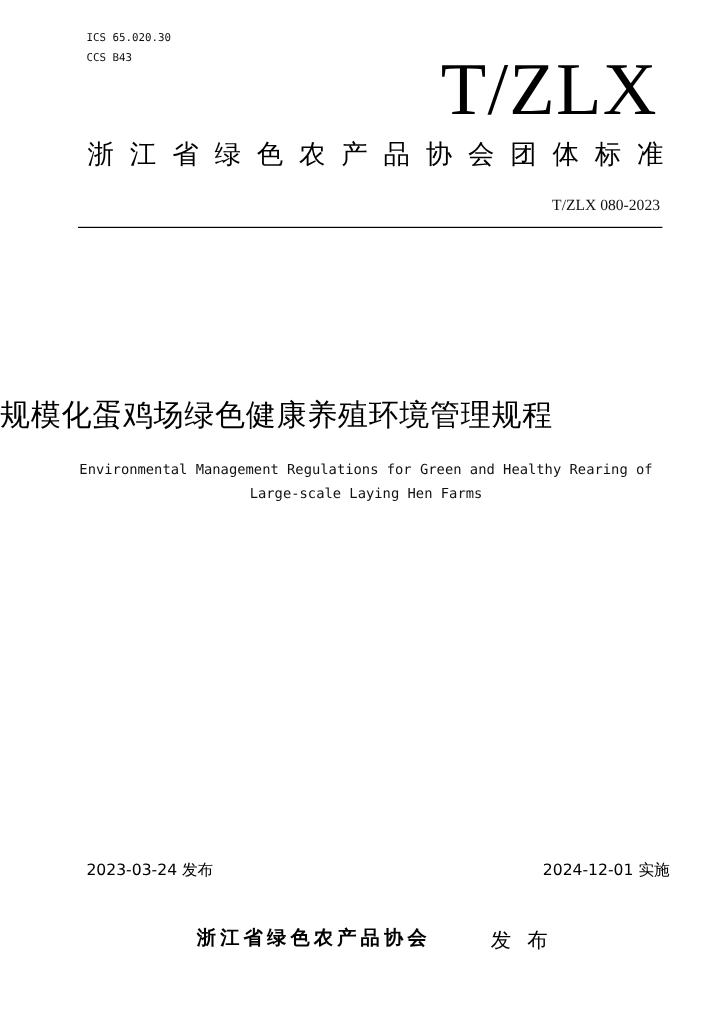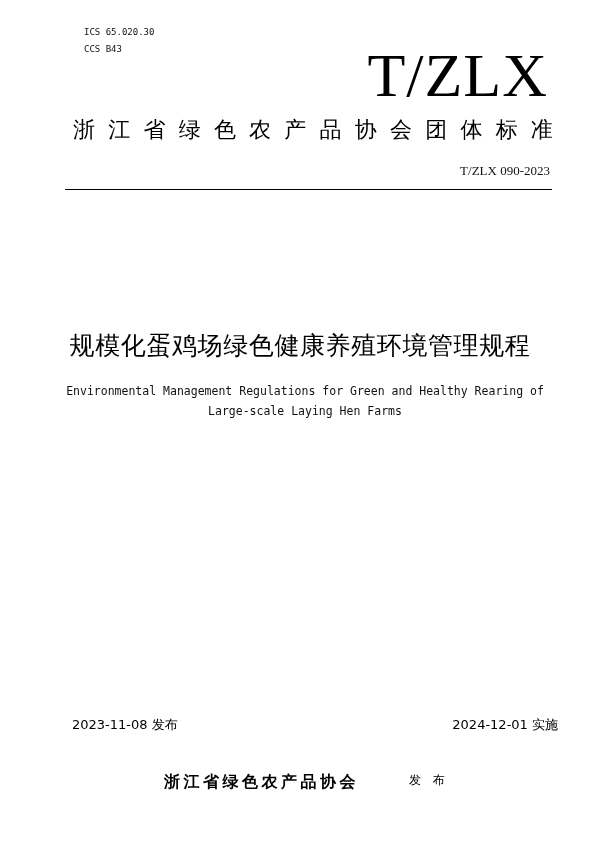--- a/index.html
+++ b/index.html
@@ -11,21 +11,21 @@
       width: 600px;
       height: 850px;
       position: relative;
       overflow: hidden;
       color: #000000;
       font-family: "DejaVu Sans", sans-serif;
     }
     .abs { position: absolute; white-space: nowrap; }
 
     .ics, .ccs {
-      left: 84px;
+      left: 72px;
       font-family: "DejaVu Sans Mono", monospace;
       font-size: 9px;
       letter-spacing: 0px;
       color: #111;
     }
     .ics { top: 27px; }
     .ccs { top: 44px; text-align: right; }
 
     .std-code-big {
       right: 52px;
@@ -61,21 +61,20 @@
       top: 189px;
       width: 487px;
       height: 0;
       border-top: 1.5px solid #000;
     }
 
     .title-cn {
       left: 0;
       width: 600px;
       top: 329px;
-      text-align: center;
       font-family: "DejaVu Sans", sans-serif;
       font-size: 25px;
       line-height: 34px;
       letter-spacing: 0.6px;
     }
 
     .title-en {
       left: 0;
       width: 610px;
       text-align: center;
@@ -106,21 +105,21 @@
       top: 772px;
       font-family: "DejaVu Sans", sans-serif;
       font-size: 16px;
       letter-spacing: 3.5px;
       font-weight: bold;
     }
     .publish-label {
       left: 409px;
       top: 772px;
       font-family: "DejaVu Sans", sans-serif;
-      font-size: 12px;
+      font-size: 17px;
       word-spacing: 4px;
       letter-spacing: 2px;
     }
   </style>
 </head>
 <body>
 
 <div class="abs ics">ICS 65.020.30</div>
 <div class="abs ccs">CCS B43</div>
 
@@ -136,25 +135,25 @@
   <span>产</span>
   <span>品</span>
   <span>协</span>
   <span>会</span>
   <span>团</span>
   <span>体</span>
   <span>标</span>
   <span>准</span>
 </div>
 
-<div class="abs std-number">T/ZLX 090-2023</div>
+<div class="abs std-number">T/ZLX 080-2023</div>
 
 <div class="abs rule"></div>
 
 <div class="abs title-cn">规模化蛋鸡场绿色健康养殖环境管理规程</div>
 <div class="abs title-en l1">Environmental Management Regulations for Green and Healthy Rearing of</div>
 <div class="abs title-en l2">Large-scale Laying Hen Farms</div>
 
-<div class="abs issue-date">2023-11-08 发布</div>
+<div class="abs issue-date">2023-03-24 发布</div>
 <div class="abs impl-date">2024-12-01 实施</div>
 
 <div class="abs publisher">浙江省绿色农产品协会</div>
 <div class="abs publish-label">发 布</div>
 
 </body></html>

